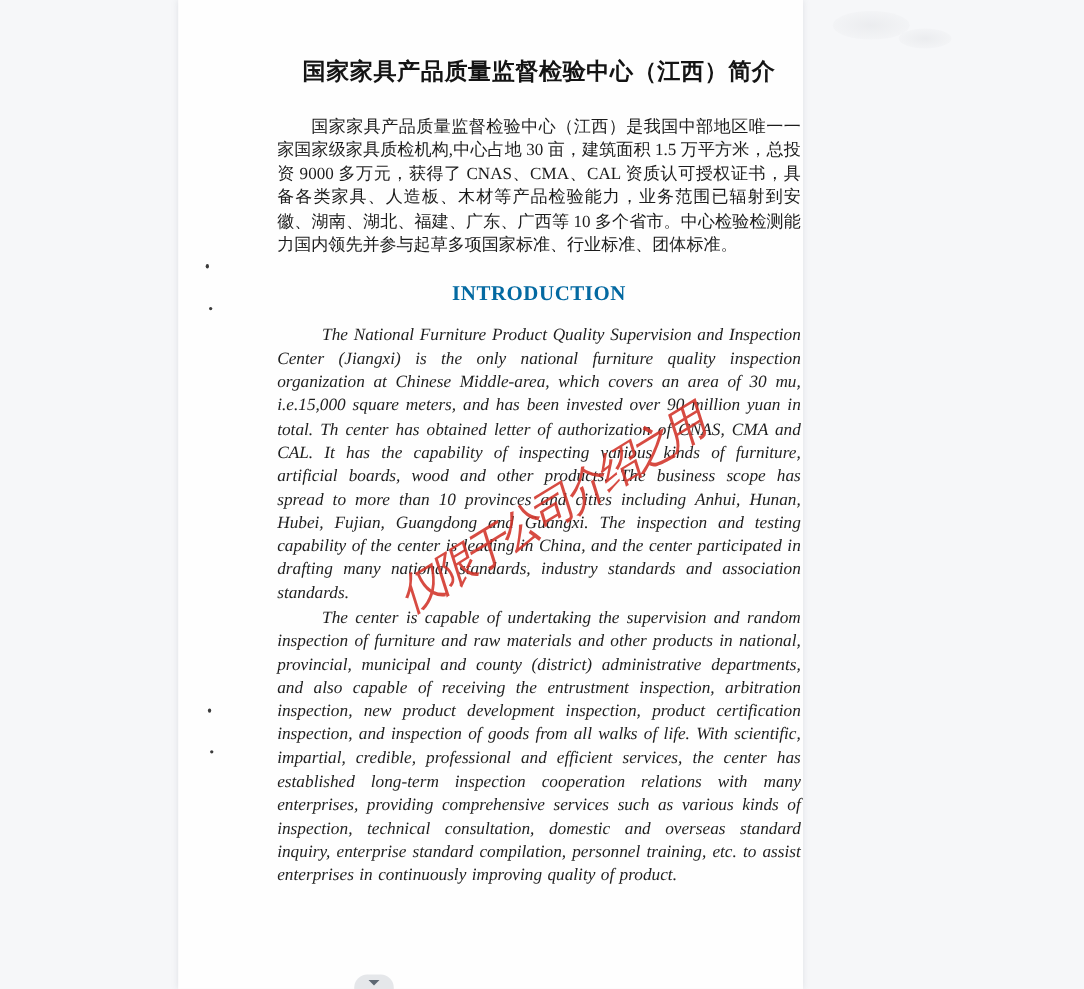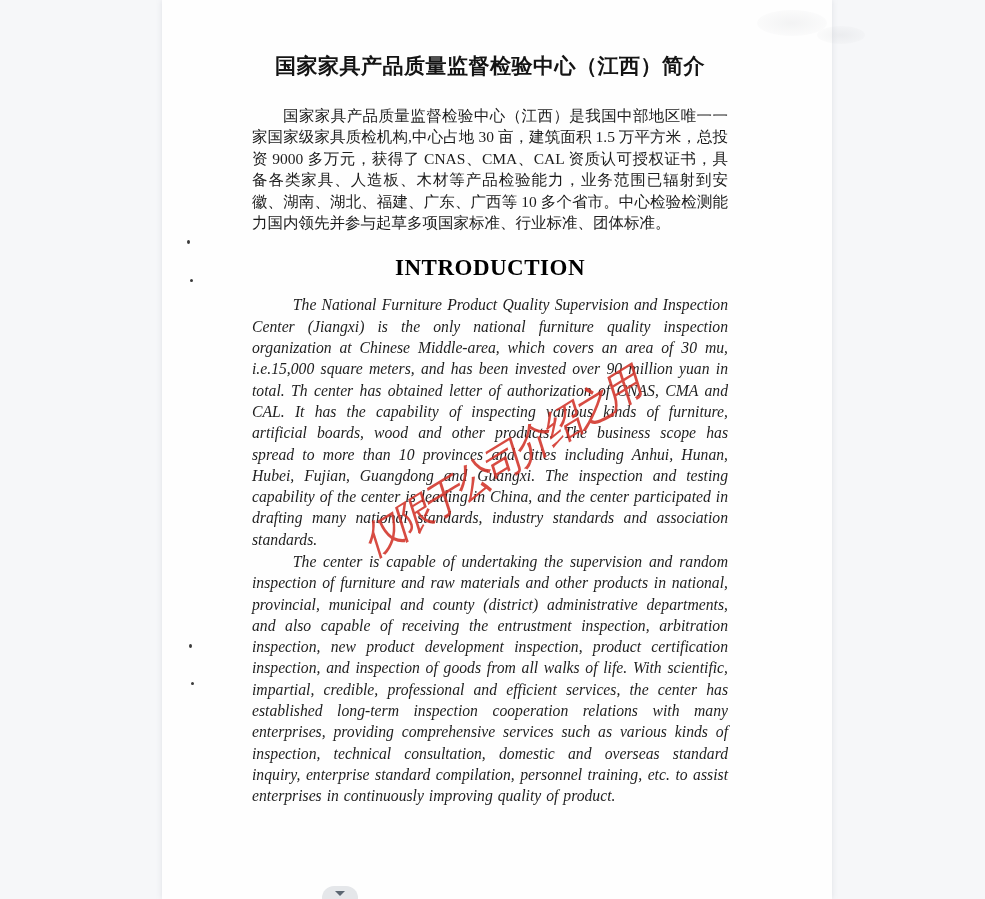--- a/index.html
+++ b/index.html
@@ -8,21 +8,21 @@
     overflow: hidden;
     background: #f6f7f9;
     font-family: "Liberation Serif", "DejaVu Serif", serif;
   }
   .viewport { position: relative; width: 985px; height: 899px; overflow: hidden; }
 
   
   .paper {
     position: absolute;
     left: 162px; top: 0;
-    width: 670px; height: 899px;
+    width: 568px; height: 899px;
     background: #fefefe;
     box-shadow: 0 0 6px rgba(120,130,145,0.18);
   }
 
   
   .content {
     position: absolute;
     left: 90px; top: 0;
     width: 476px;
     color: #1c1c1c;
@@ -45,24 +45,24 @@
     text-indent: 2em;
     color: #1b1b1b;
     margin-bottom: 1px;
   }
   .intro-heading {
     margin-top: 22px;
     margin-bottom: 13px;
     text-align: center;
     font-family: "Liberation Serif", "DejaVu Serif", serif;
     font-weight: 700;
-    font-size: 23px;
+    font-size: 19px;
     line-height: 26px;
     letter-spacing: 0.5px;
-    color: #000000;
+    color: #0369a1;
   }
   p.en {
     font-size: 15.7px;
     line-height: 21.3px;
     text-align: justify;
     text-indent: 2.6em;
     color: #1e1e1e;
     margin-bottom: 1px;
     word-spacing: 1px;
     font-style: italic;

